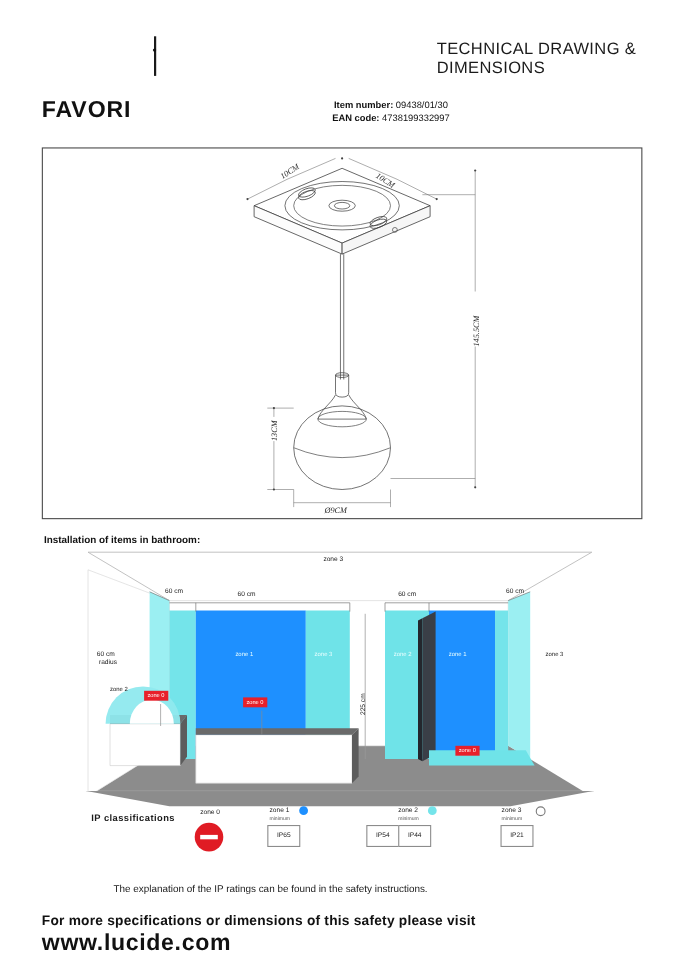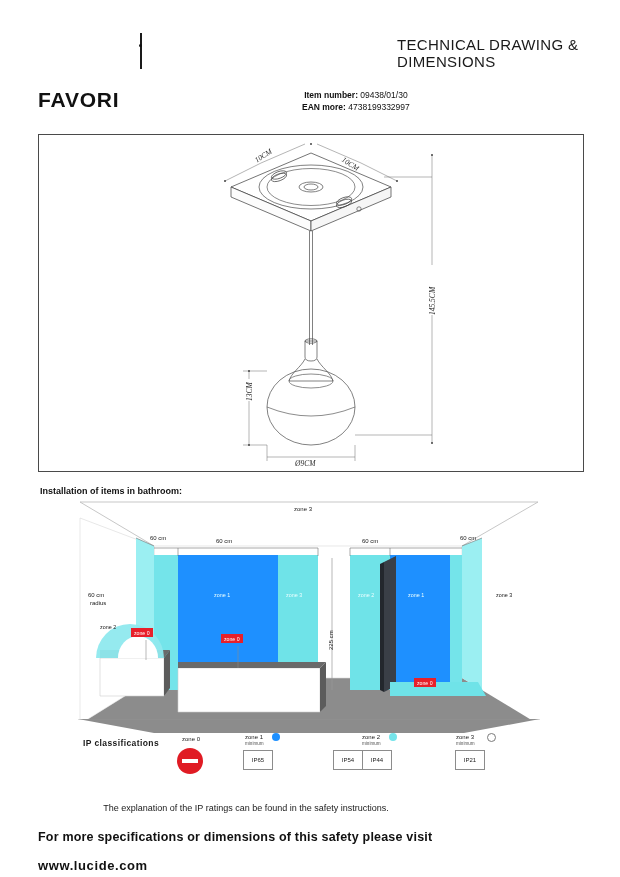--- a/index.html
+++ b/index.html
@@ -36,21 +36,21 @@
   .zlabel{position:absolute;font-size:6px;color:#1a1a1a;white-space:nowrap;}
   .zmin{position:absolute;font-size:4.6px;color:#555;white-space:nowrap;}
   .ipbox{position:absolute;border:1px solid #8c8c8c;background:#fff;display:flex;align-items:center;justify-content:center;
          font-size:6px;color:#222;}
   .swatch{position:absolute;width:8px;height:8px;border-radius:50%;}
   .noentry{position:absolute;width:26px;height:26px;border-radius:50%;background:#e01b24;display:flex;align-items:center;justify-content:center;}
   .noentry i{display:block;width:16px;height:4px;background:#fff;}
 
   .explain{position:absolute;left:0;top:803px;width:492px;text-align:center;font-size:9px;color:#1a1a1a;}
   .foot1{position:absolute;left:38px;top:830px;font-size:12.5px;font-weight:bold;letter-spacing:.2px;color:#111;}
-  .foot2{position:absolute;left:38px;top:846px;font-size:13px;font-weight:bold;letter-spacing:.6px;color:#111;margin-top:12px;}
+  .foot2{position:absolute;left:38px;top:846px;font-size:21px;font-weight:bold;letter-spacing:.6px;color:#111;}
 
   .zone-tag{position:absolute;background:#e8202a;color:#fff;font-size:5.2px;padding:1.6px 3px;white-space:nowrap;}
   .wall-txt{position:absolute;font-size:5.4px;color:#eaffff;white-space:nowrap;}
   .wall-txt.dark{color:#1a1a1a;}
   .cm-txt{position:absolute;font-size:6px;color:#1a1a1a;white-space:nowrap;}
   .cm-rot{transform:rotate(-90deg);transform-origin:left top;}
 </style>
 </head>
 <body>
 
@@ -63,21 +63,21 @@
   <div class="tech-label">TECHNICAL DRAWING &amp; DIMENSIONS</div>
 
   <div class="product-title">FAVORI</div>
 
   <div class="meta">
     <div>
       <b>Item number:</b>
       <span>09438/01/30</span>
     </div>
     <div>
-      <b>EAN more:</b>
+      <b>EAN code:</b>
       <span>4738199332997</span>
     </div>
   </div>
 
   <div class="draw-frame">
     <svg width="544" height="336" viewBox="0 0 544 336">
       <g stroke="#3a3a3a" fill="none" stroke-width="0.7">
 
         <polygon points="272,18 352,52 272,86 192,52" fill="#ffffff" stroke="#3a3a3a"></polygon>
         <polygon points="192,52 272,86 272,96 192,62" fill="#fcfcfc" stroke="#3a3a3a"></polygon>

